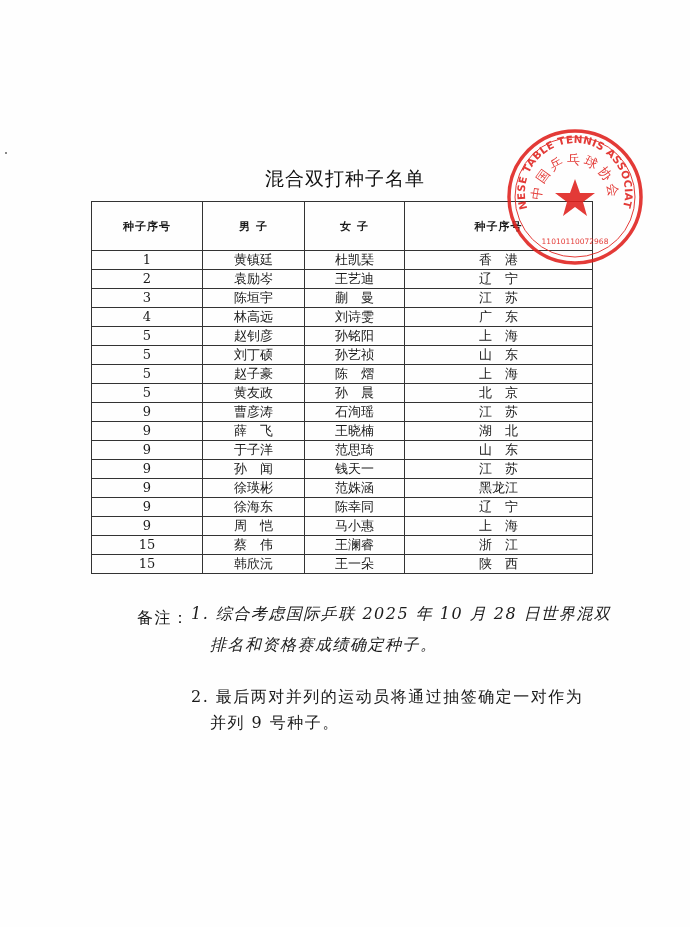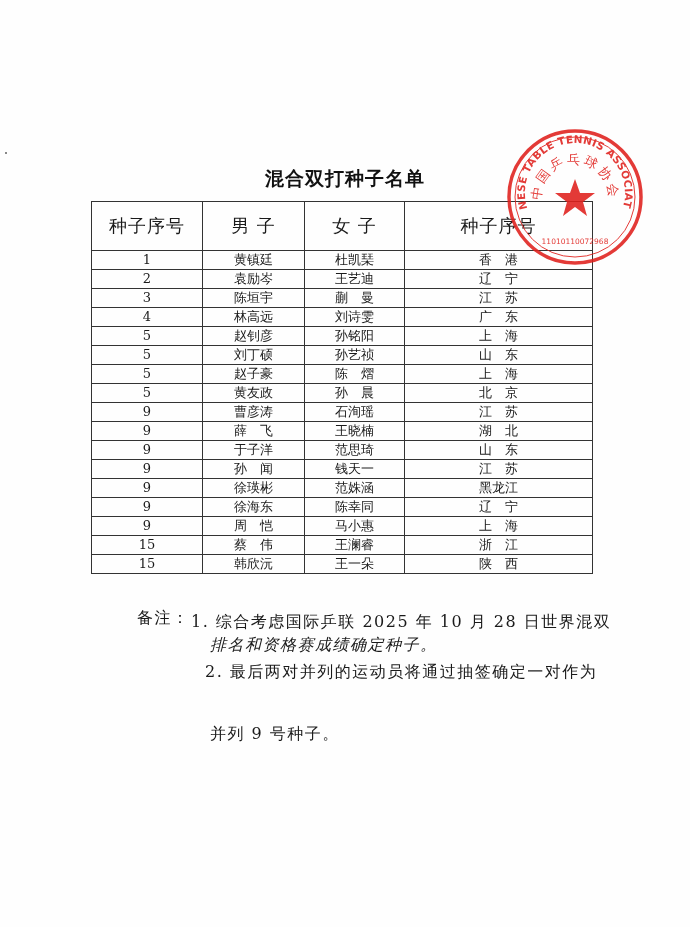--- a/index.html
+++ b/index.html
@@ -3,31 +3,31 @@
 <meta charset="utf-8">
 <style>
   html, body { margin: 0; padding: 0; }
   body {
     width: 690px; height: 927px; background: #ffffff; position: relative;
     overflow: hidden; font-family: "DejaVu Serif", "Liberation Serif", serif; color: #1a1a1a;
   }
   .page { position: absolute; left: 0; top: 0; width: 690px; height: 927px; background: #fefefe; }
   .title {
     position: absolute; left: 0; width: 690px; top: 166px; text-align: center;
-    font-family: "DejaVu Sans", "Liberation Sans", sans-serif; font-size: 19px; font-weight: bold; letter-spacing: 1px;
+    font-family: "DejaVu Sans", "Liberation Sans", sans-serif; font-size: 19px; font-weight: normal; letter-spacing: 1px;
     color: #111;
   }
   table.seed {
     position: absolute; left: 91px; top: 201px; width: 501px;
     border-collapse: collapse; font-size: 13px; table-layout: fixed;
   }
   table.seed td, table.seed th {
     border: 1px solid #333; text-align: center; padding: 0; font-weight: normal;
   }
-  table.seed th { height: 48px; font-size: 18px; letter-spacing: 1px; }
+  table.seed th { height: 48px; font-size: 11px; letter-spacing: 1px; font-weight: bold; }
   table.seed td { height: 18px; line-height: 18px; }
   .c1 { width: 111px; } .c2 { width: 102px; } .c3 { width: 100px; } .c4 { width: 188px; }
   .notes {
     position: absolute; left: 137px; top: 598px; font-size: 16px; line-height: 1;
     font-family: "DejaVu Serif", "Liberation Serif", serif; color: #1a1a1a;
   }
   .note-line { position: absolute; white-space: nowrap; letter-spacing: 1.5px; }
   .stamp {
     position: absolute; left: 505px; top: 127px; width: 140px; height: 140px;
     opacity: 0.88;
@@ -158,24 +158,24 @@
           <td>15</td>
           <td>韩欣沅</td>
           <td>王一朵</td>
           <td>陕　西</td>
         </tr>
       </tbody>
   </table>
 
   <div class="notes">
     <span class="note-line" style="left:0; top:12px;">备注：</span>
-    <span class="note-line" style="left:54px; top:16px;">1. 综合考虑国际乒联 2025 年 10 月 28 日世界混双</span>
+    <span class="note-line" style="left:54px; top:8px;font-style:italic;">1. 综合考虑国际乒联 2025 年 10 月 28 日世界混双</span>
     <span class="note-line" style="left:73px; top:39px;font-style:italic;">排名和资格赛成绩确定种子。</span>
-    <span class="note-line" style="left:54px; top:66px;margin-left:14px;">2. 最后两对并列的运动员将通过抽签确定一对作为</span>
-    <span class="note-line" style="left:73px; top:117px;margin-top:11px;">并列 9 号种子。</span>
+    <span class="note-line" style="left:54px; top:91px;">2. 最后两对并列的运动员将通过抽签确定一对作为</span>
+    <span class="note-line" style="left:73px; top:117px;">并列 9 号种子。</span>
   </div>
 
   <svg class="stamp" viewBox="0 0 140 140">
     <defs>
       <path id="topArc" d="M 22,80 A 50,50 0 1,1 118,80"></path>
       <path id="innerArc" d="M 38,82 A 34,34 0 1,1 102,82"></path>
     </defs>
     <circle cx="70" cy="70" r="66" fill="none" stroke="#e0201c" stroke-width="3.5"></circle>
     <circle cx="70" cy="70" r="60" fill="none" stroke="#e0201c" stroke-width="1"></circle>
     <text font-family="DejaVu Sans, sans-serif" font-size="10.5" font-weight="bold" fill="#e0201c" letter-spacing="0.3">

